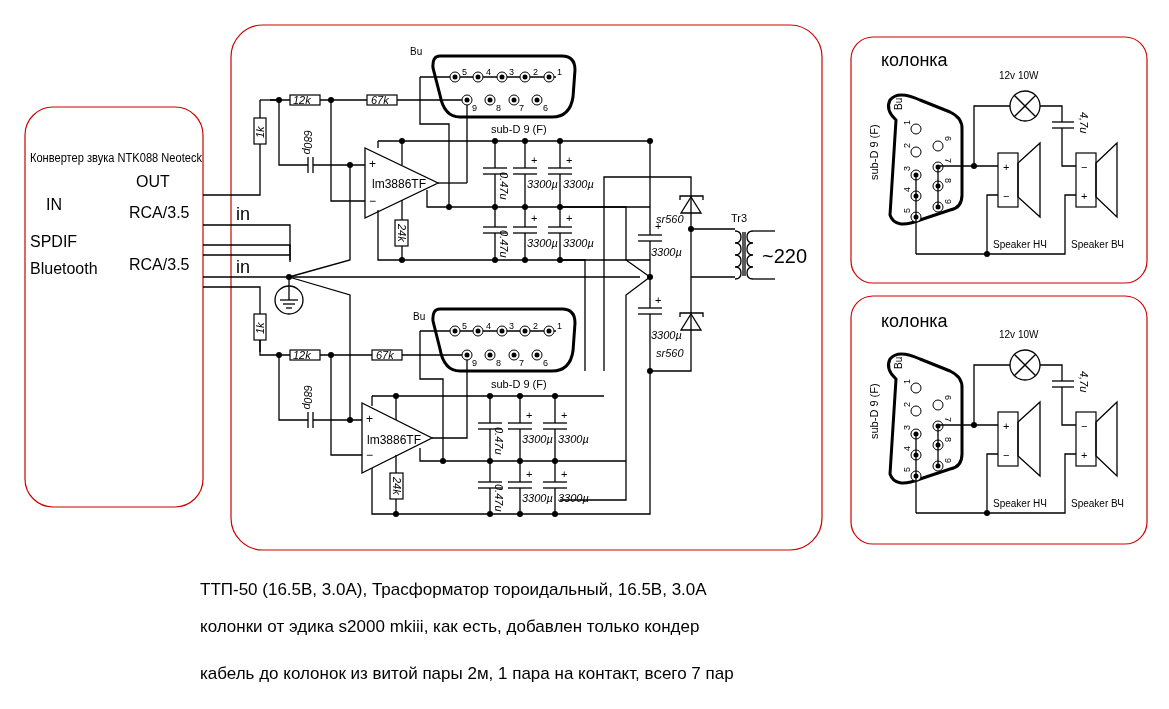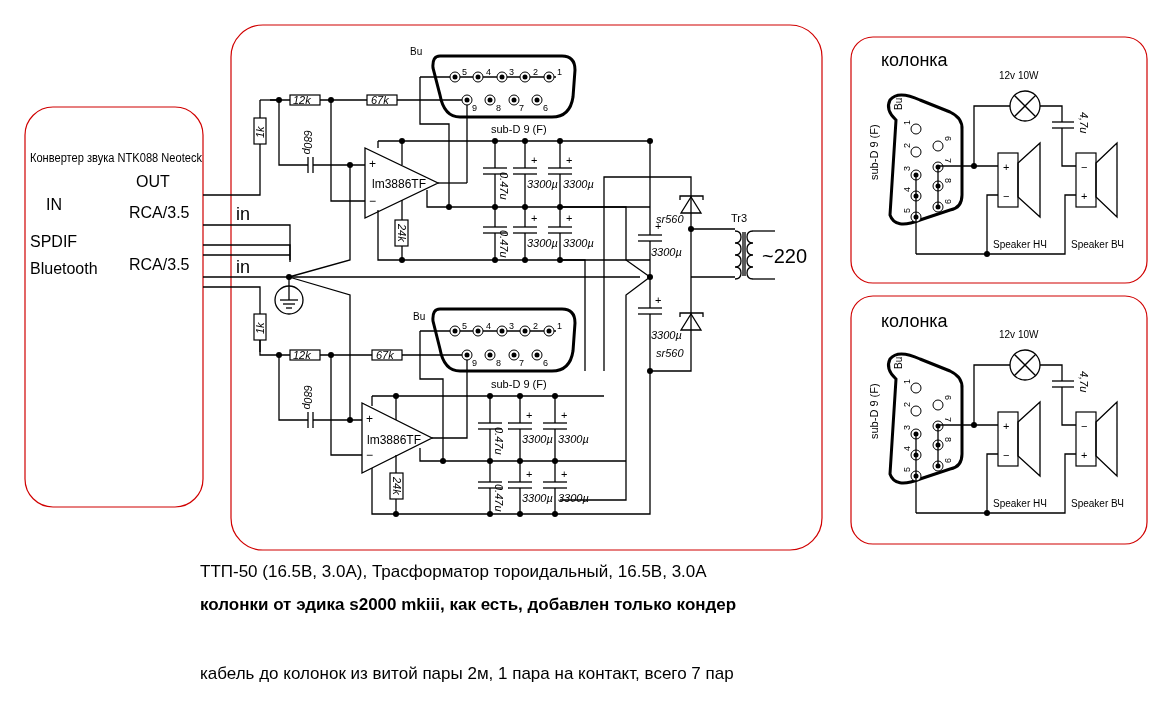--- a/index.html
+++ b/index.html
@@ -436,15 +436,15 @@
     <text class="t" x="1003" y="200" font-size="11">−</text>
     <text class="t" x="993" y="248" font-size="10">Speaker НЧ</text>
     <rect x="1076" y="153" width="20" height="54" fill="#fff" stroke="#000" stroke-width="1.2"></rect>
     <polygon class="w" points="1096,163 1117,143 1117,217 1096,197"></polygon>
     <text class="t" x="1081" y="171" font-size="11">−</text>
     <text class="t" x="1081" y="200" font-size="11">+</text>
     <text class="t" x="1071" y="248" font-size="10">Speaker ВЧ</text>
   </g>
 </svg>
 
-<div class="note" style="top:562px;">ТТП-50 (16.5В, 3.0А), Трасформатор тороидальный, 16.5В, 3.0А</div>
-<div class="note" style="top:595px;font-weight:bold;">колонки от эдика s2000 mkiii,  как есть, добавлен только кондер</div>
+<div class="note" style="top:580px;">ТТП-50 (16.5В, 3.0А), Трасформатор тороидальный, 16.5В, 3.0А</div>
+<div class="note" style="top:617px;">колонки от эдика s2000 mkiii,  как есть, добавлен только кондер</div>
 <div class="note" style="top:664px;">кабель до колонок из витой пары 2м, 1 пара на контакт,  всего 7 пар</div>
 
 </body></html>

